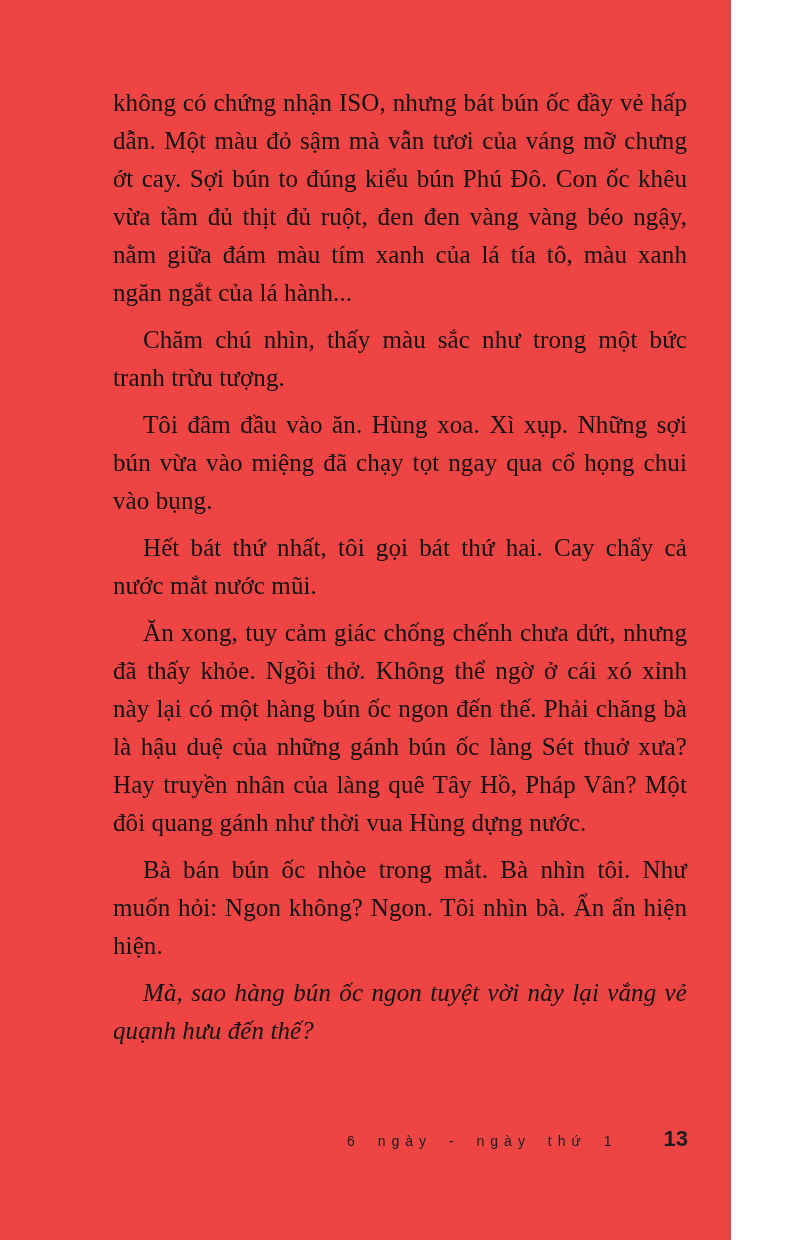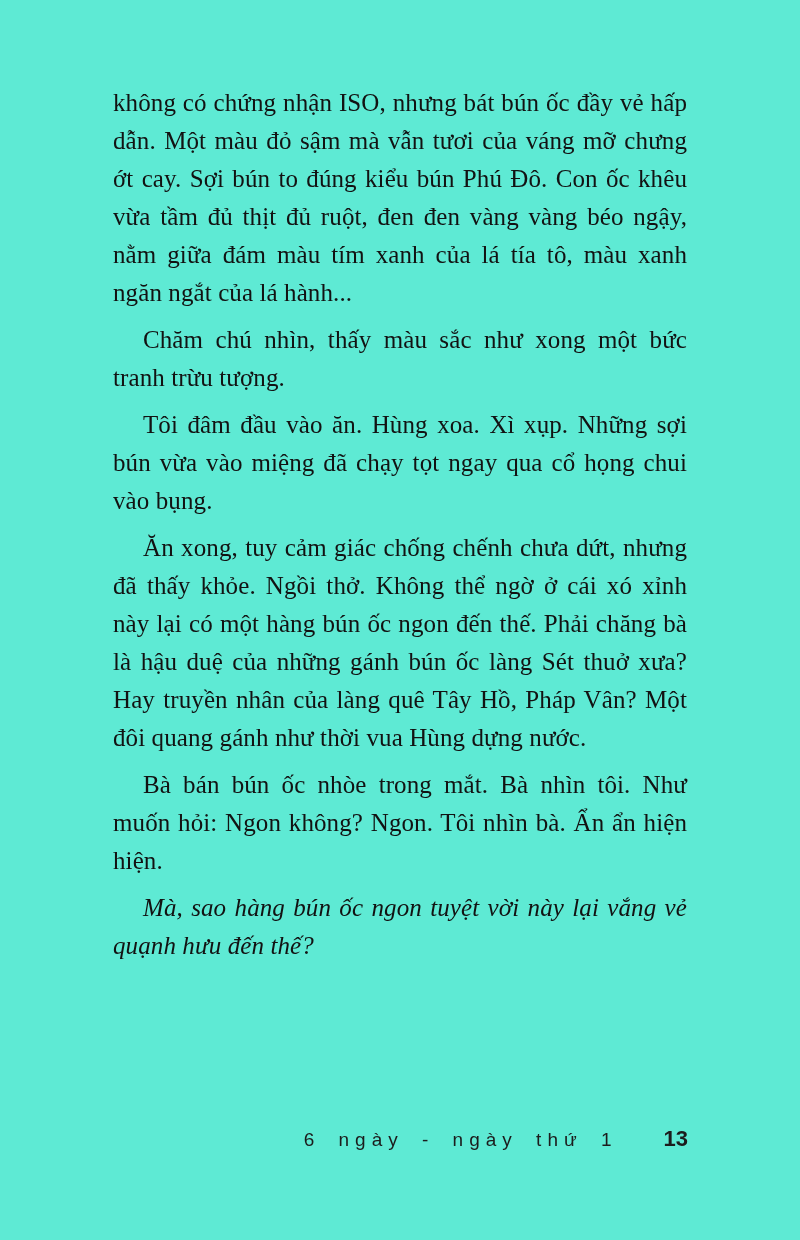--- a/index.html
+++ b/index.html
@@ -2,23 +2,23 @@
 <html><head>
 <meta charset="utf-8">
 <style>
   html, body {
     margin: 0;
     padding: 0;
     background: #ffffff;
   }
   .page {
     position: relative;
-    width: 800px;
+    width: 731px;
     height: 1240px;
-    background: #5eead4;
+    background: #ef4444;
     overflow: hidden;
     font-family: "Liberation Serif", "DejaVu Serif", serif;
     color: #121212;
   }
   .text-block {
     position: absolute;
     left: 113px;
     top: 84px;
     width: 574px;
     font-size: 25px;
@@ -43,43 +43,44 @@
     left: 113px;
     top: 1128px;
     width: 575px;
     display: flex;
     justify-content: flex-end;
     align-items: baseline;
     gap: 46px;
   }
   .section-label {
     font-family: "Liberation Sans", "DejaVu Sans", sans-serif;
-    font-size: 19px;
+    font-size: 14px;
     letter-spacing: 6px;
     word-spacing: 7px;
     color: #1c1c1c;
     white-space: nowrap;
   }
   .page-number {
     font-family: "Liberation Sans", "DejaVu Sans", sans-serif;
     font-size: 22px;
     line-height: 1;
     color: #1c1c1c;
     font-weight: bold;
   }
 </style>
 </head>
 <body>
 
 <div class="page">
 
   <div class="text-block">
     <p class="no-indent">không có chứng nhận ISO, nhưng bát bún ốc đầy vẻ hấp dẫn. Một màu đỏ sậm mà vẫn tươi của váng mỡ chưng ớt cay. Sợi bún to đúng kiểu bún Phú Đô. Con ốc khêu vừa tầm đủ thịt đủ ruột, đen đen vàng vàng béo ngậy, nằm giữa đám màu tím xanh của lá tía tô, màu xanh ngăn ngắt của lá hành...</p>
-    <p>Chăm chú nhìn, thấy màu sắc như xong một bức tranh trừu tượng.</p>
+    <p>Chăm chú nhìn, thấy màu sắc như trong một bức tranh trừu tượng.</p>
     <p>Tôi đâm đầu vào ăn. Hùng xoa. Xì xụp. Những sợi bún vừa vào miệng đã chạy tọt ngay qua cổ họng chui vào bụng.</p>
+    <p>Hết bát thứ nhất, tôi gọi bát thứ hai. Cay chẩy cả nước mắt nước mũi.</p>
     <p>Ăn xong, tuy cảm giác chống chếnh chưa dứt, nhưng đã thấy khỏe. Ngồi thở. Không thể ngờ ở cái xó xỉnh này lại có một hàng bún ốc ngon đến thế. Phải chăng bà là hậu duệ của những gánh bún ốc làng Sét thuở xưa? Hay truyền nhân của làng quê Tây Hồ, Pháp Vân? Một đôi quang gánh như thời vua Hùng dựng nước.</p>
     <p>Bà bán bún ốc nhòe trong mắt. Bà nhìn tôi. Như muốn hỏi: Ngon không? Ngon. Tôi nhìn bà. Ẩn ẩn hiện hiện.</p>
     <p class="emphasis">Mà, sao hàng bún ốc ngon tuyệt vời này lại vắng vẻ quạnh hưu đến thế?</p>
   </div>
 
   <div class="page-footer">
     <span class="section-label">6 ngày - ngày thứ 1</span>
     <span class="page-number">13</span>
   </div>
 

